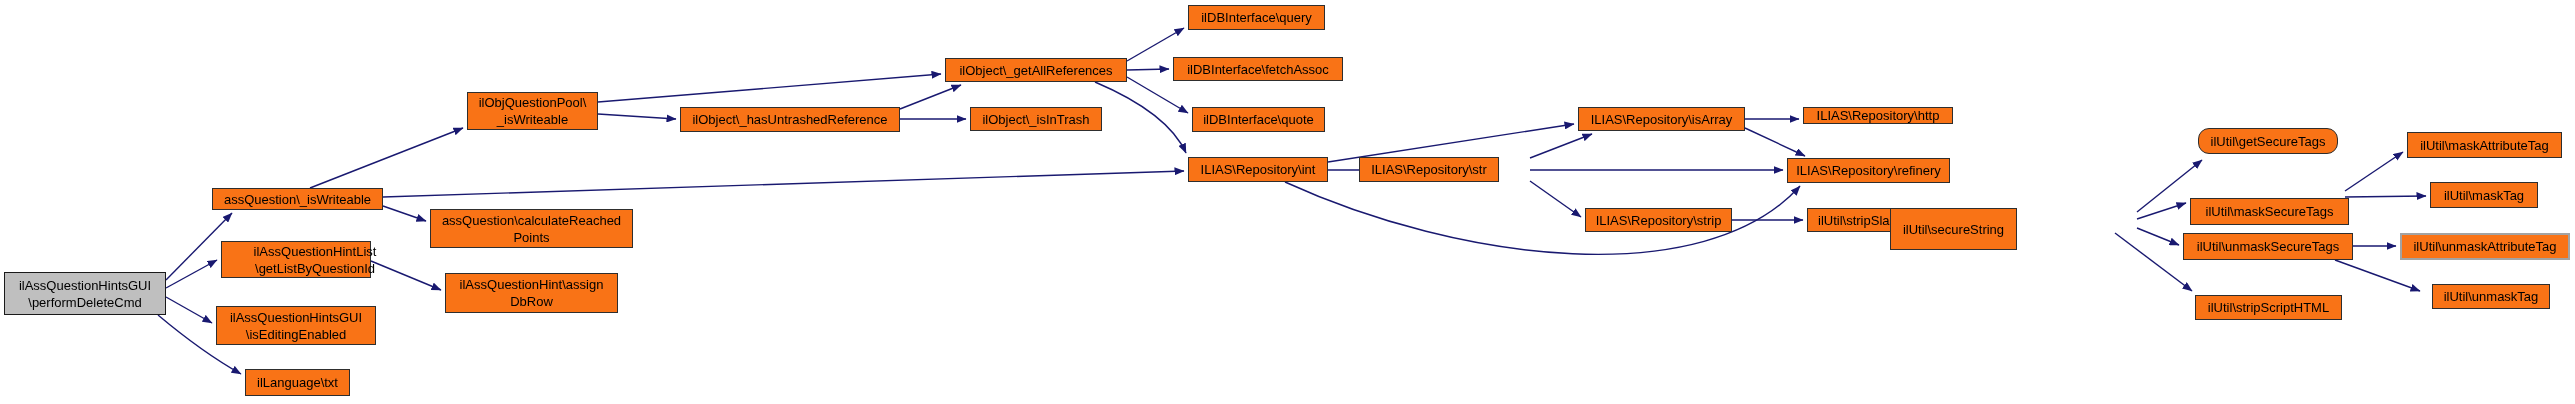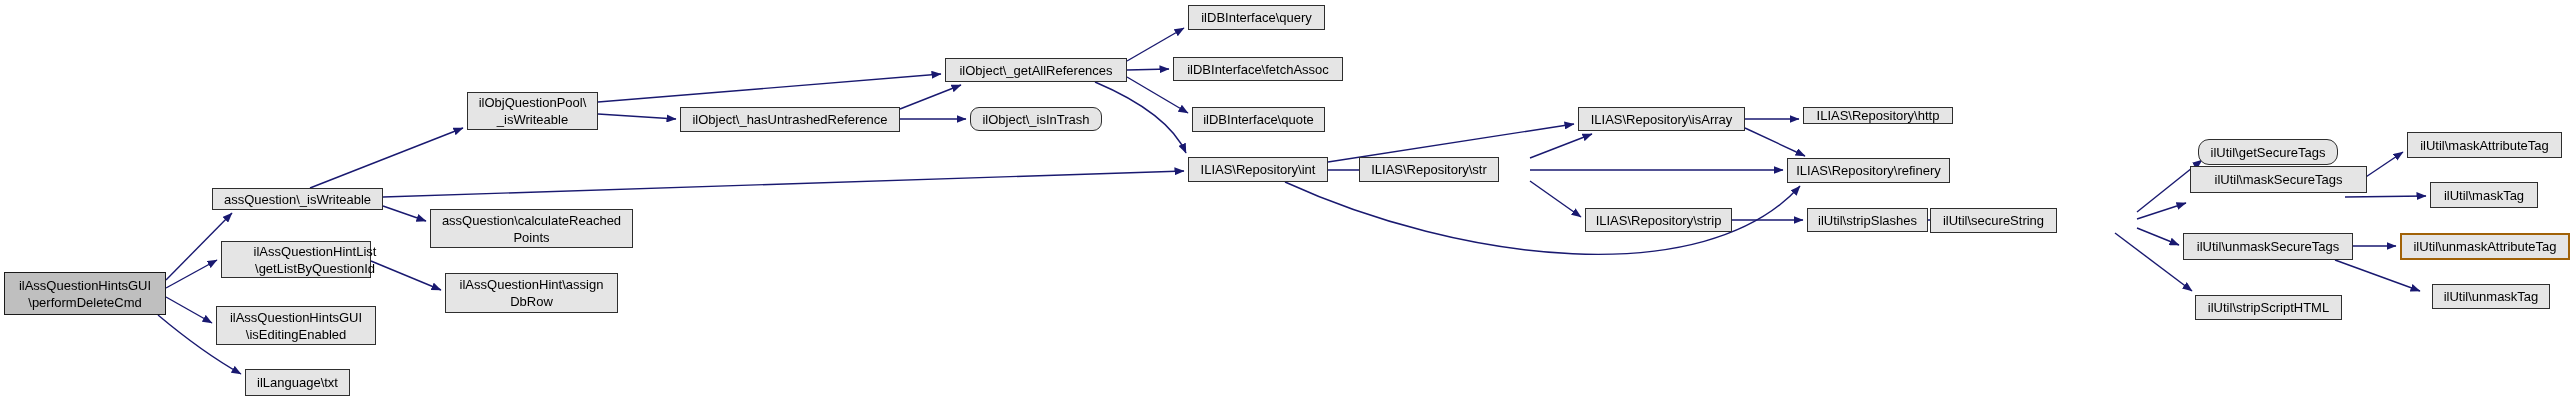--- a/index.html
+++ b/index.html
@@ -17,39 +17,39 @@
     width: 2575px; height: 404px;
   }
   .edges-layer path.edge {
     fill: none;
     stroke-width: 1.4px;
   }
   .node {
     position: absolute;
     box-sizing: border-box;
     border: 1.2px solid #2e2e2e;
-    background: #e5e5e5;
+    background: #f97316;
     color: #000000;
     display: flex;
     align-items: center;
     justify-content: center;
     text-align: center;
     white-space: pre-line;
     font-size: 13px;
     line-height: 17px;
     cursor: pointer;
     padding: 0 2px;
   }
   .node.root {
     background: #bfbfbf;
     border-width: 1.5px;
     border-color: #1a1a1a;
   }
   .node.highlighted {
-    border: 2px solid #a16207;
+    border: 2px solid #a3a3a3;
   }
 </style>
 </head>
 <body>
 
 <div class="canvas">
   <svg class="edges-layer" width="2575" height="404" viewBox="0 0 2575 404" xmlns="http://www.w3.org/2000/svg">
     <defs>
       <marker id="arrow" markerWidth="11" markerHeight="8" refX="9.5" refY="4" orient="auto" markerUnits="userSpaceOnUse">
         <path d="M0,0 L10,4 L0,8 z" fill="#191970"></path>
@@ -102,34 +102,34 @@
 \isEditingEnabled</div>
       <div class="node" style="left: 245px; top: 369px; width: 105px; height: 27px;">ilLanguage\txt</div>
       <div class="node" style="left: 467px; top: 92px; width: 131px; height: 38px;">ilObjQuestionPool\
 _isWriteable</div>
       <div class="node" style="left: 430px; top: 209px; width: 203px; height: 39px;">assQuestion\calculateReached
 Points</div>
       <div class="node" style="left: 445px; top: 273px; width: 173px; height: 40px;">ilAssQuestionHint\assign
 DbRow</div>
       <div class="node" style="left: 680px; top: 107px; width: 220px; height: 25px;">ilObject\_hasUntrashedReference</div>
       <div class="node" style="left: 945px; top: 58px; width: 182px; height: 24px;">ilObject\_getAllReferences</div>
-      <div class="node" style="left: 970px; top: 107px; width: 132px; height: 24px; border-radius: 9px;">ilObject\_isInTrash</div>
+      <div class="node" style="left: 970px; top: 107px; width: 132px; height: 24px;">ilObject\_isInTrash</div>
       <div class="node" style="left: 1188px; top: 5px; width: 137px; height: 25px;">ilDBInterface\query</div>
       <div class="node" style="left: 1173px; top: 57px; width: 170px; height: 24px;">ilDBInterface\fetchAssoc</div>
       <div class="node" style="left: 1192px; top: 107px; width: 133px; height: 25px;">ilDBInterface\quote</div>
       <div class="node" style="left: 1188px; top: 157px; width: 140px; height: 25px;">ILIAS\Repository\int</div>
       <div class="node" style="left: 1359px; top: 157px; width: 140px; height: 25px;">ILIAS\Repository\str</div>
       <div class="node" style="left: 1578px; top: 107px; width: 167px; height: 24px;">ILIAS\Repository\isArray</div>
       <div class="node" style="left: 1803px; top: 107px; width: 150px; height: 17px;">ILIAS\Repository\http</div>
       <div class="node" style="left: 1787px; top: 158px; width: 163px; height: 25px;">ILIAS\Repository\refinery</div>
       <div class="node" style="left: 1585px; top: 208px; width: 147px; height: 24px;">ILIAS\Repository\strip</div>
       <div class="node" style="left: 1807px; top: 208px; width: 121px; height: 24px;">ilUtil\stripSlashes</div>
-      <div class="node" style="left: 1930px; top: 208px; width: 127px; height: 25px;">ilUtil\secureString</div>
-      <div class="node" style="left: 2198px; top: 139px; width: 140px; height: 26px; border-radius: 11px;">ilUtil\getSecureTags</div>
+      <div class="node" style="left: 1890px; top: 208px; width: 127px; height: 42px;">ilUtil\secureString</div>
+      <div class="node" style="left: 2198px; top: 128px; width: 140px; height: 26px; border-radius: 11px;">ilUtil\getSecureTags</div>
       <div class="node" style="left: 2407px; top: 132px; width: 155px; height: 26px;">ilUtil\maskAttributeTag</div>
-      <div class="node" style="left: 2190px; top: 166px; width: 177px; height: 27px;">ilUtil\maskSecureTags</div>
+      <div class="node" style="left: 2190px; top: 198px; width: 159px; height: 27px;">ilUtil\maskSecureTags</div>
       <div class="node" style="left: 2430px; top: 182px; width: 108px; height: 26px;">ilUtil\maskTag</div>
       <div class="node" style="left: 2183px; top: 233px; width: 170px; height: 27px;">ilUtil\unmaskSecureTags</div>
       <div class="node highlighted" style="left: 2400px; top: 233px; width: 170px; height: 27px;">ilUtil\unmaskAttributeTag</div>
       <div class="node" style="left: 2195px; top: 283px; width: 147px; height: 25px; margin-top: 12px;">ilUtil\stripScriptHTML</div>
       <div class="node" style="left: 2425px; top: 284px; width: 118px; height: 25px; margin-left: 7px;">ilUtil\unmaskTag</div>
     </div>
 </div>
 
 </body></html>

